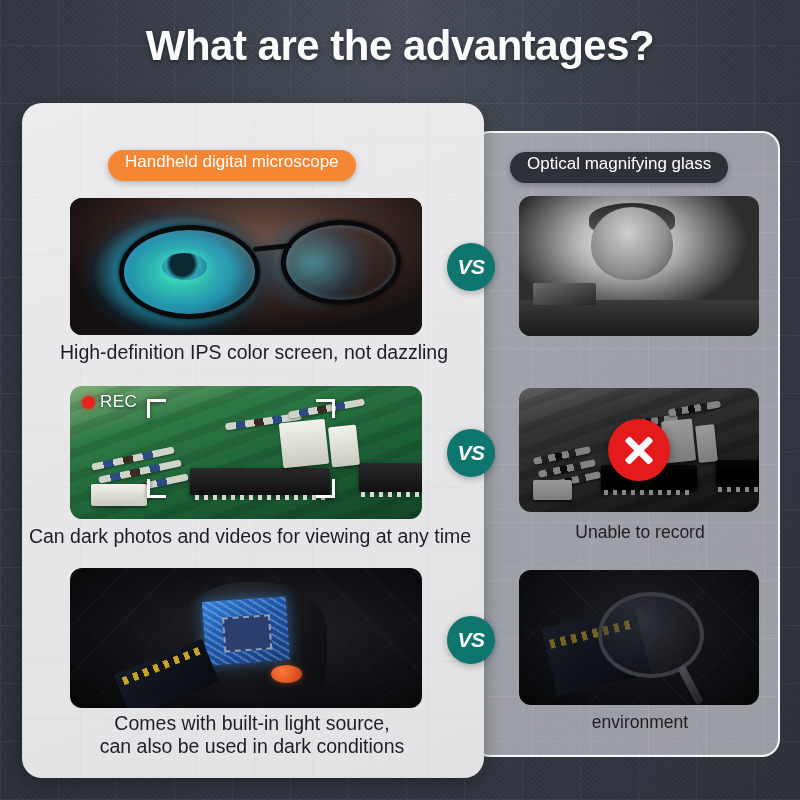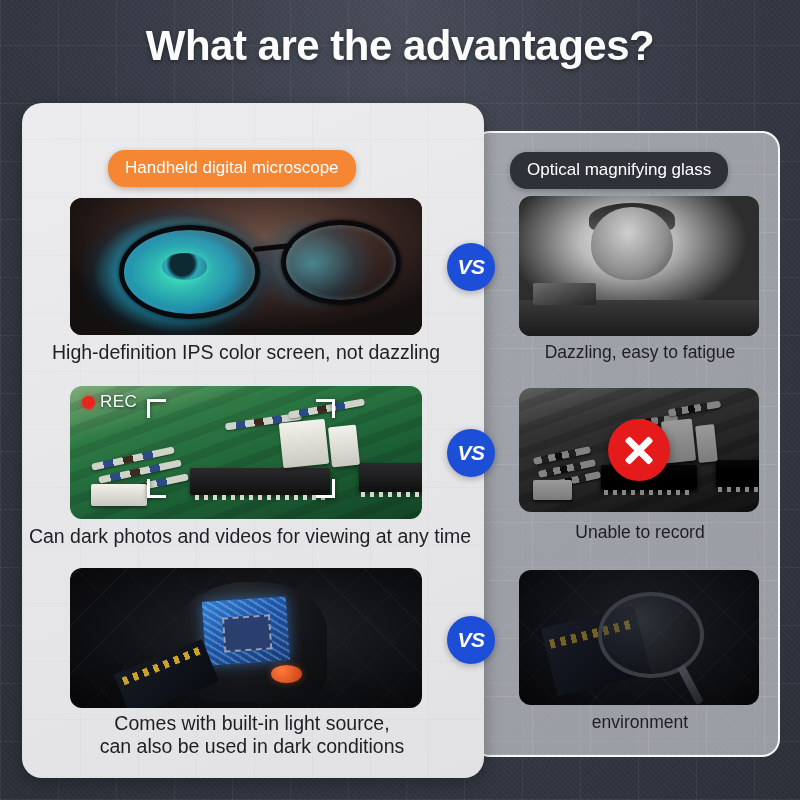--- a/index.html
+++ b/index.html
@@ -73,21 +73,21 @@
       repeating-linear-gradient(90deg, rgba(255,255,255,.10) 0 1px, transparent 1px 58px);
     pointer-events:none;
   }
 
   
   .badge {
     position: absolute; z-index: 7;
     border-radius: 17px;
     color: #fff;
     font-size: 17px;
-    padding: 8px 17px 9px;
+    padding: 2px 17px 9px;
     white-space: nowrap;
     box-shadow: 0 2px 6px rgba(0,0,0,.25);
   }
   #badge-left  { left: 108px; top: 150px; background: #f58634; }
   #badge-right { left: 510px; top: 152px; background: #2e3238; }
 
   
   .photo {
     position: absolute; z-index: 5;
     border-radius: 12px;
@@ -105,32 +105,32 @@
   
   #photo-l1 { left: 70px; top: 198px; width: 352px; height: 137px; }
   #photo-l2 { left: 70px; top: 386px; width: 352px; height: 133px; }
   #photo-l3 { left: 70px; top: 568px; width: 352px; height: 140px; }
   
   #photo-r1 { left: 519px; top: 196px; width: 240px; height: 140px; }
   #photo-r2 { left: 519px; top: 388px; width: 240px; height: 124px; }
   #photo-r3 { left: 519px; top: 570px; width: 240px; height: 135px; }
 
   
-  #cap-l1 { left: 36px; top: 341px; width: 420px; }
+  #cap-l1 { left: 44px; top: 341px; width: 420px; }
   #cap-l2 { left: 24px; top: 525px; width: 452px; }
   #cap-l3 { left: 54px; top: 712px; width: 396px; }
   #cap-r1 { left: 506px; top: 342px; width: 268px; }
   #cap-r2 { left: 506px; top: 522px; width: 268px; }
   #cap-r3 { left: 506px; top: 712px; width: 268px; }
 
   
   .vs {
     position: absolute; z-index: 9;
     width: 48px; height: 48px; border-radius: 50%;
-    background: #1d4ed8;
+    background: #0f766e;
     color: #fff;
     font-size: 21px; font-weight: bold; font-style: italic;
     display: flex; align-items: center; justify-content: center;
     box-shadow: 0 2px 7px rgba(0,0,0,.28);
     letter-spacing: -0.5px;
   }
   #vs1 { left: 447px; top: 243px; }
   #vs2 { left: 447px; top: 429px; }
   #vs3 { left: 447px; top: 616px; }
 
@@ -347,21 +347,20 @@
 
 <div class="photo" id="photo-r1">
   <div class="art-fatigue">
     <div class="hair"></div>
       <div class="head"></div>
     <div class="desk"></div>
       <div class="gadget"></div>
   </div>
 </div>
 <div class="cap cap-r" id="cap-r1">
-  <div>Dazzling, easy to fatigue</div>
 </div>
 
 <div class="vs" id="vs1">VS</div>
 
 <div class="photo" id="photo-l2">
   <div class="art-pcb">
     <div class="chip" style="left:34%; top:62%; width:40%; height:20%;"></div>
     <div class="chip" style="left:82%; top:58%; width:20%; height:22%;"></div>
     <div class="res" style="left:6%;  top:52%; width:24%; transform:rotate(-12deg);"></div>
     <div class="res" style="left:8%;  top:62%; width:24%; transform:rotate(-12deg);"></div>

